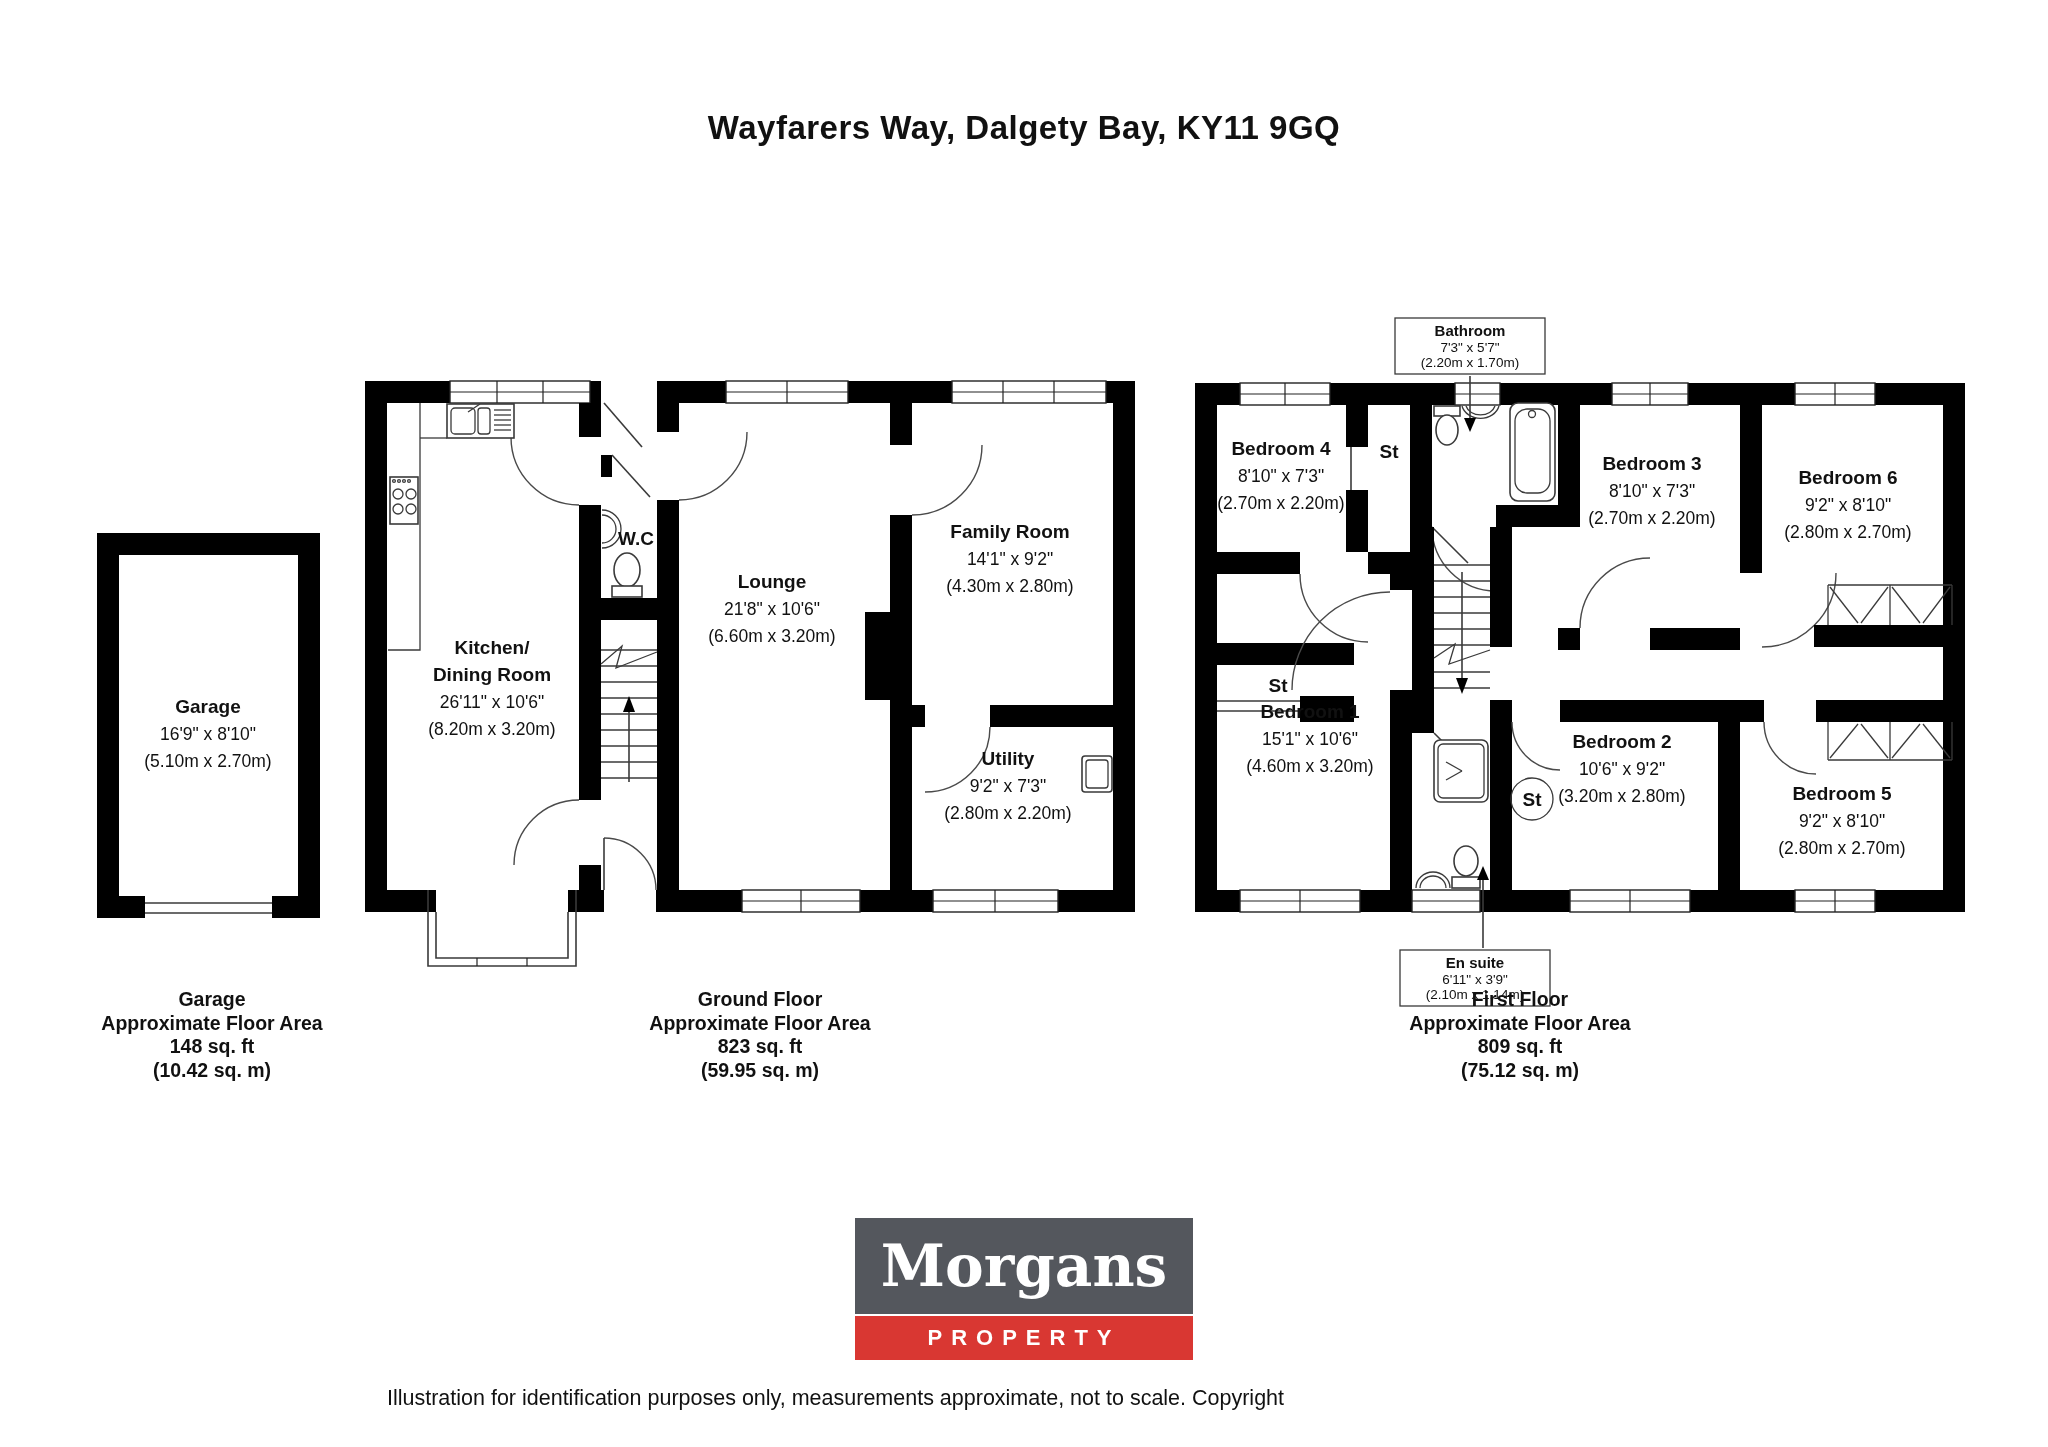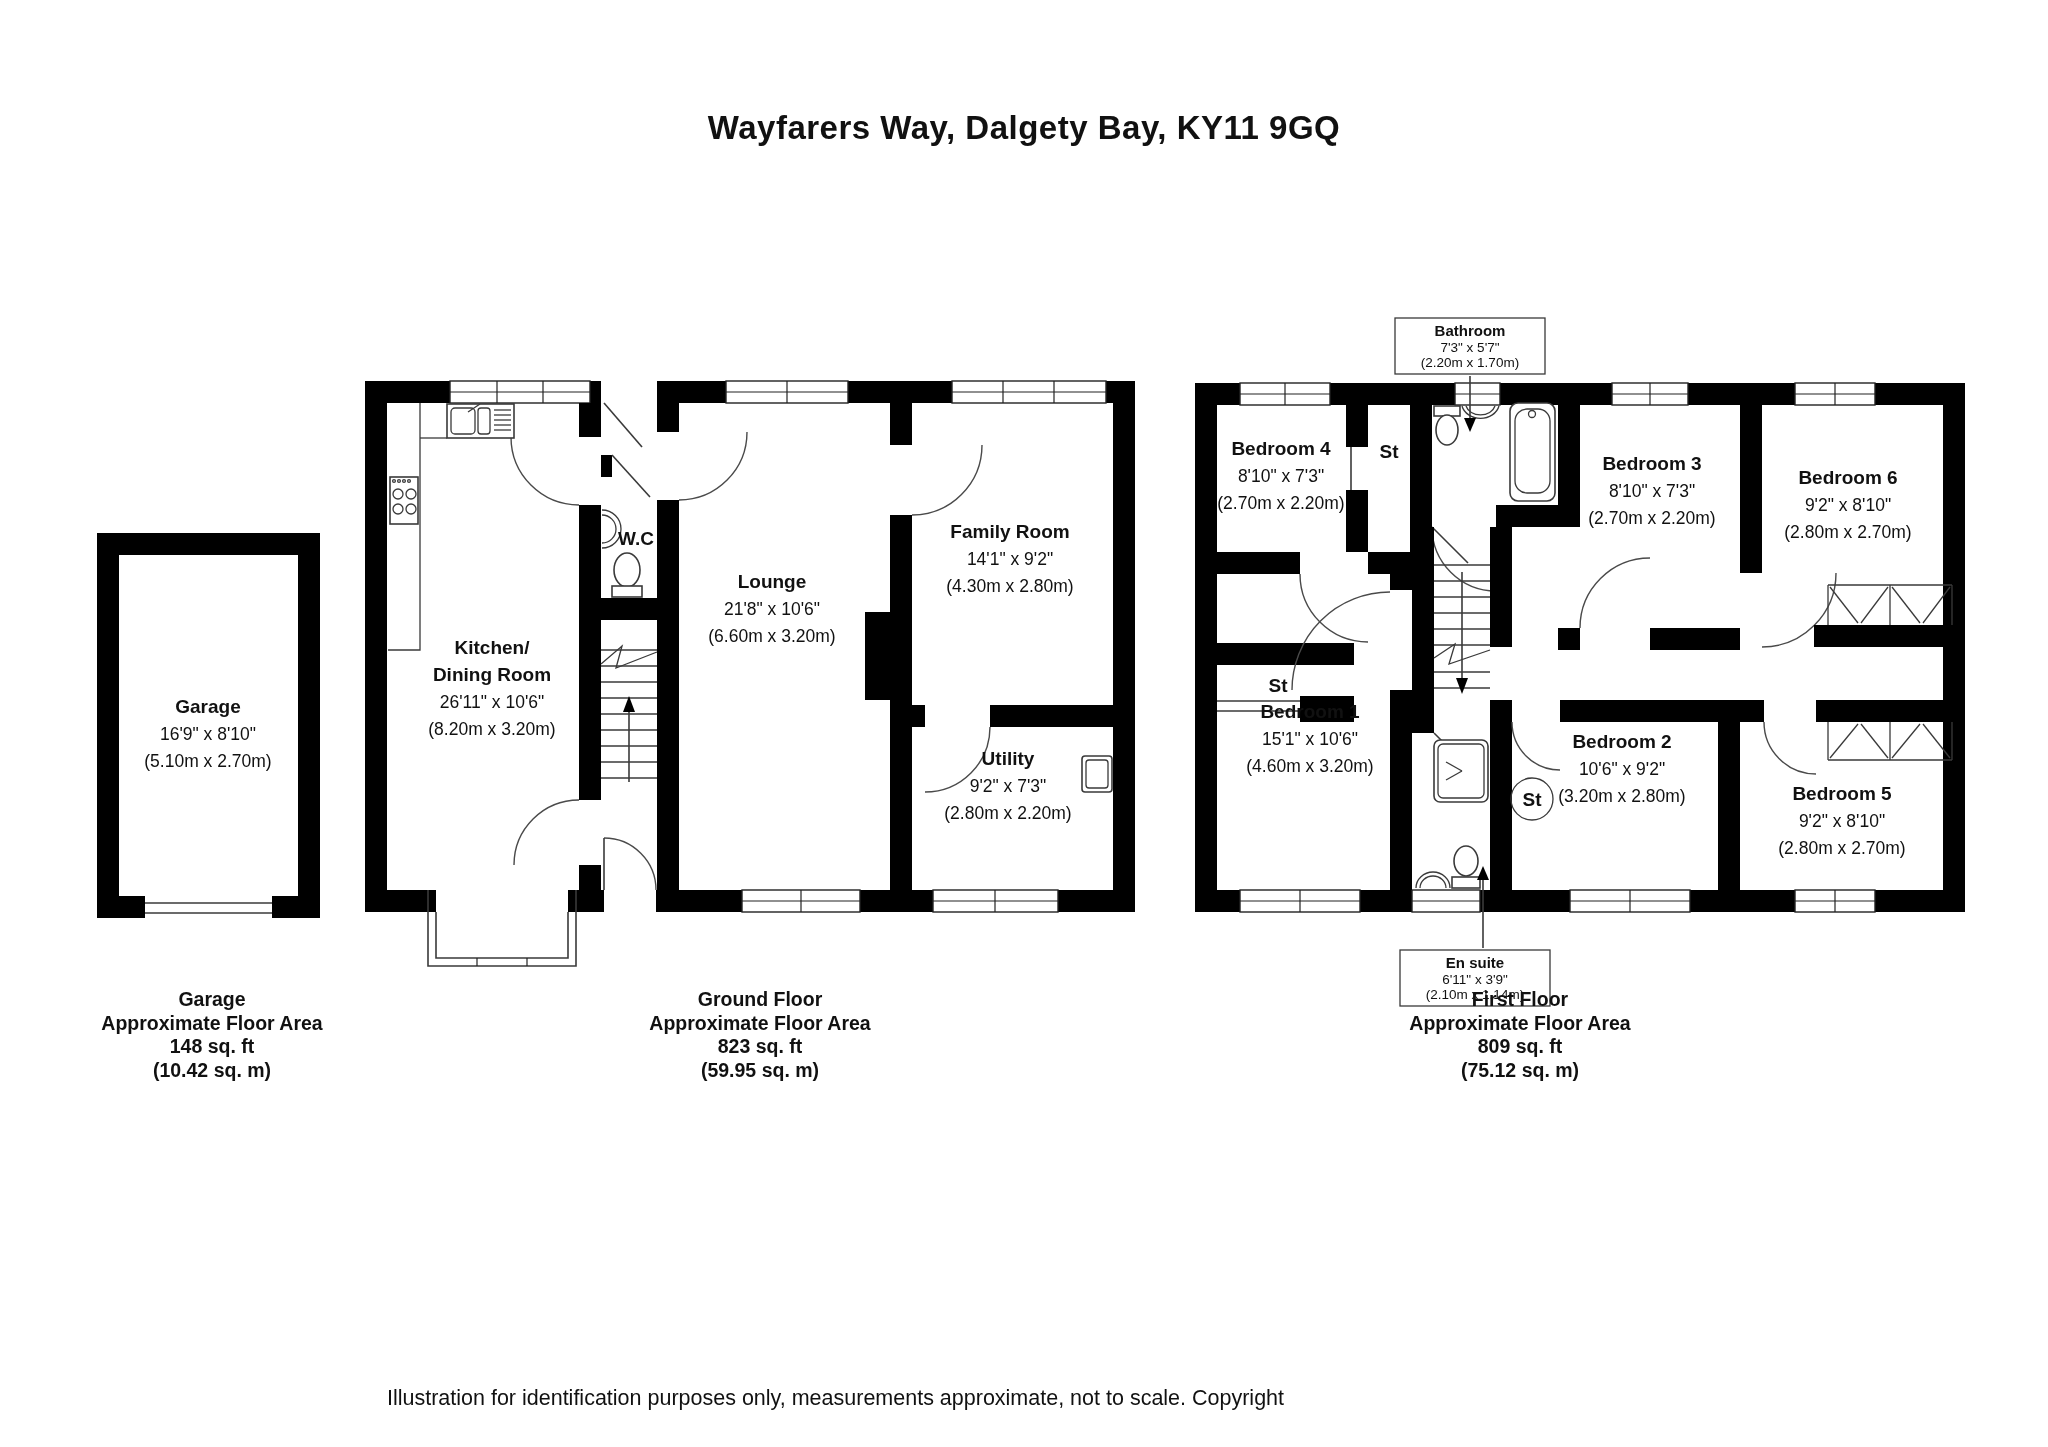--- a/index.html
+++ b/index.html
@@ -452,16 +452,24 @@
     <div>823 sq. ft</div>
     <div>(59.95 sq. m)</div>
   </div>
   <div class="abs area-label" style="left:1390px;top:988px;">
     <div>First Floor</div>
     <div>Approximate Floor Area</div>
     <div>809 sq. ft</div>
     <div>(75.12 sq. m)</div>
   </div>
 
+  <div id="logo" class="abs">
+    <div id="logo-grey" style="background: rgb(84, 87, 93);">
+      <span>Morgans</span>
+    </div>
+    <div id="logo-red" style="background: rgb(217, 55, 50);">
+      <span>PROPERTY</span>
+    </div>
+  </div>
 
   <div id="disc1" class="abs">Illustration for identification purposes only, measurements approximate, not to scale. Copyright</div>
 
 </div>
 
 </body></html>

